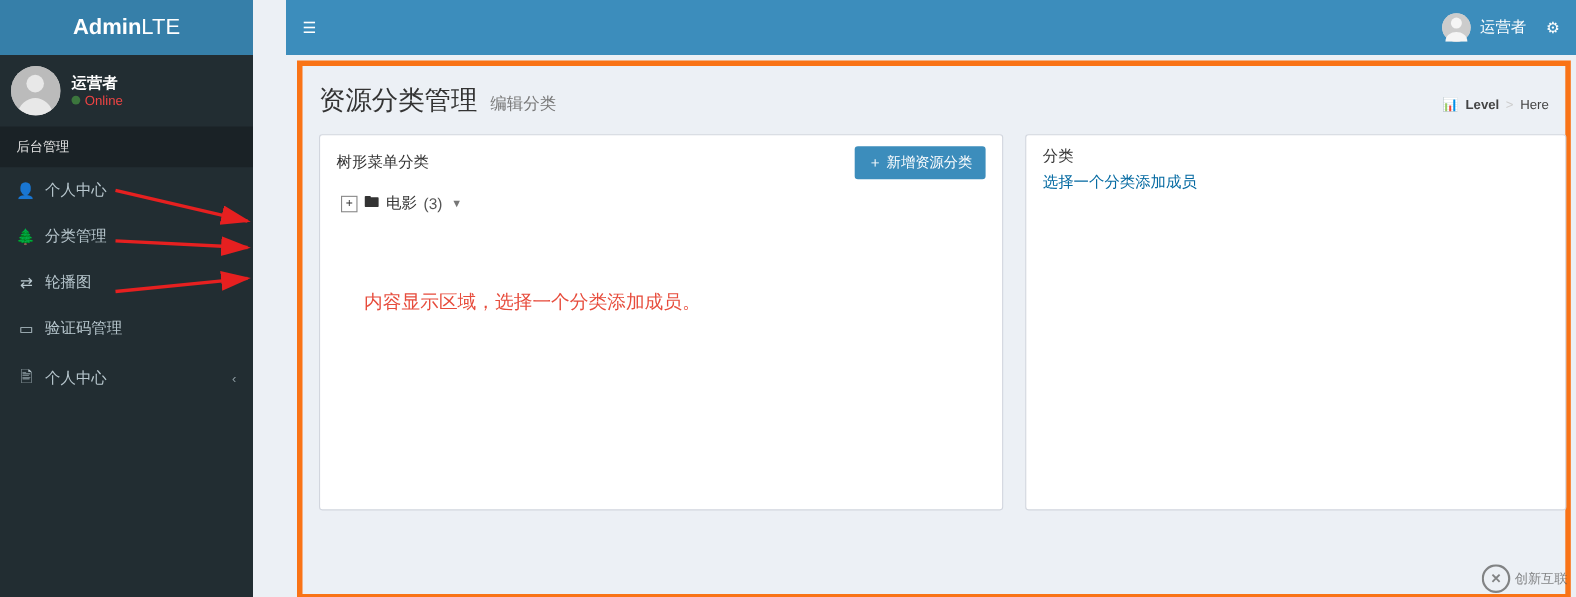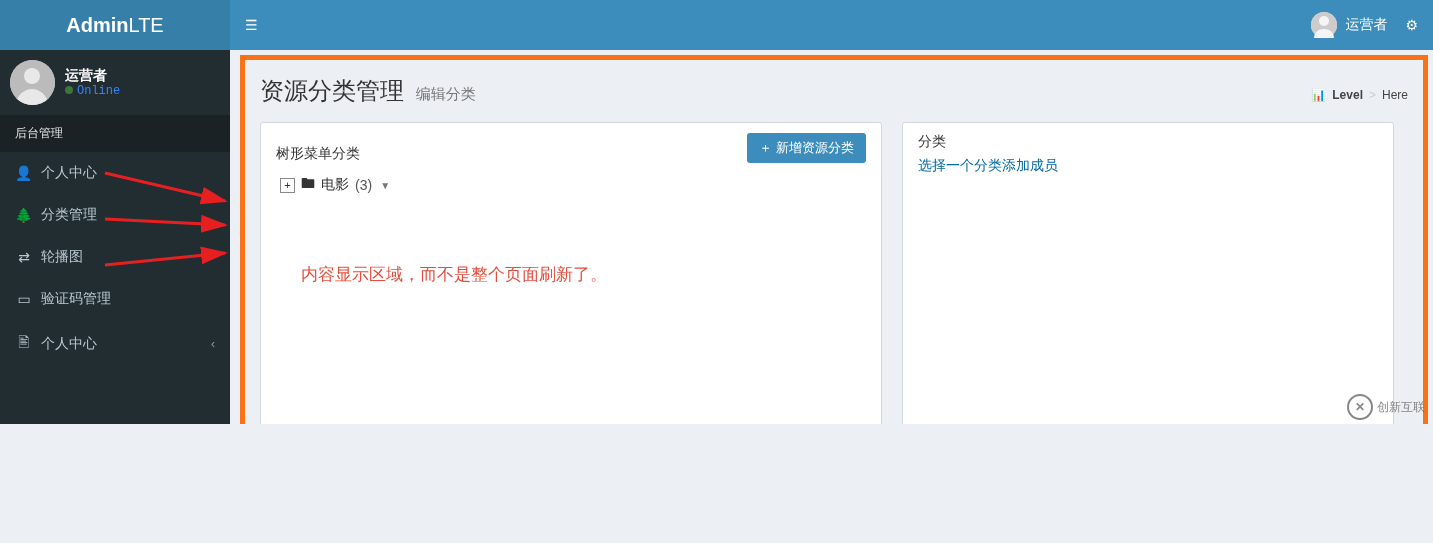--- a/index.html
+++ b/index.html
@@ -6,24 +6,25 @@
     margin: 0;
     padding: 0;
     height: 100%;
     font-family: "Helvetica Neue", Helvetica, Arial, "Microsoft YaHei", sans-serif;
     font-size: 14px;
     background: #ecf0f5;
     color: #333;
   }
   .app {
     display: flex;
-    height: 424px;
+    height: 543px;
     width: 1433px;
     position: relative;
     overflow: hidden;
+    gap: 30px;
   }
   
   .sidebar {
     width: 230px;
     background: #222d32;
     color: #b8c7ce;
     display: flex;
     flex-direction: column;
     flex-shrink: 0;
   }
@@ -47,21 +48,21 @@
     width: 45px;
     height: 45px;
     border-radius: 50%;
     background: #ccc;
     margin-right: 10px;
     overflow: hidden;
     flex-shrink: 0;
   }
   .user-panel .info { line-height: 1.3; }
   .user-panel .info .name { color: #fff; font-weight: bold; }
-  .user-panel .info .status { font-size: 12px; color: #3b82f6; font-family: Liberation Mono, monospace; }
+  .user-panel .info .status { font-size: 12px; color: #ef4444; }
   .status-dot {
     display: inline-block;
     width: 8px; height: 8px;
     background: #3c763d;
     border-radius: 50%;
     margin-right: 4px;
   }
   .sidebar-header {
     padding: 10px 15px;
     font-size: 12px;
@@ -164,21 +165,21 @@
     background: #fff;
     border: 1px solid #d2d6de;
     border-radius: 3px;
     padding: 10px 15px;
   }
   .box-left { flex: 0 0 590px; min-height: 320px; position: relative; }
   .box-right { flex: 0 0 460px; }
 
   .box-left .box-header {
     display: flex;
-    align-items: flex-end;
+    align-items: center;
     justify-content: space-between;
     margin-bottom: 10px;
   }
   .box-title { font-size: 14px; color: #333; }
   .btn-add {
     background: #3c8dbc;
     color: #fff;
     border: none;
     padding: 6px 12px;
     border-radius: 3px;
@@ -359,21 +360,21 @@
               </button>
             </div>
             <div class="tree-row">
               <span class="expand">+</span>
               <span class="glyph">🖿</span>
               <span>电影</span>
               <span style="color:#555;">(3)</span>
               <span class="caret glyph">▼</span>
             </div>
 
-            <div class="red-note">内容显示区域，而不是整个页面刷新了。</div>
+            <div class="red-note">内容显示区域，选择一个分类添加成员。</div>
           </div>
 
           <div class="box box-right">
             <div class="box-title" style="font-weight:500;">分类</div>
             <div style="color:#0369a1;margin-top:6px;">选择一个分类添加成员</div>
           </div>
 
         </div>
       </div>
     </div>

